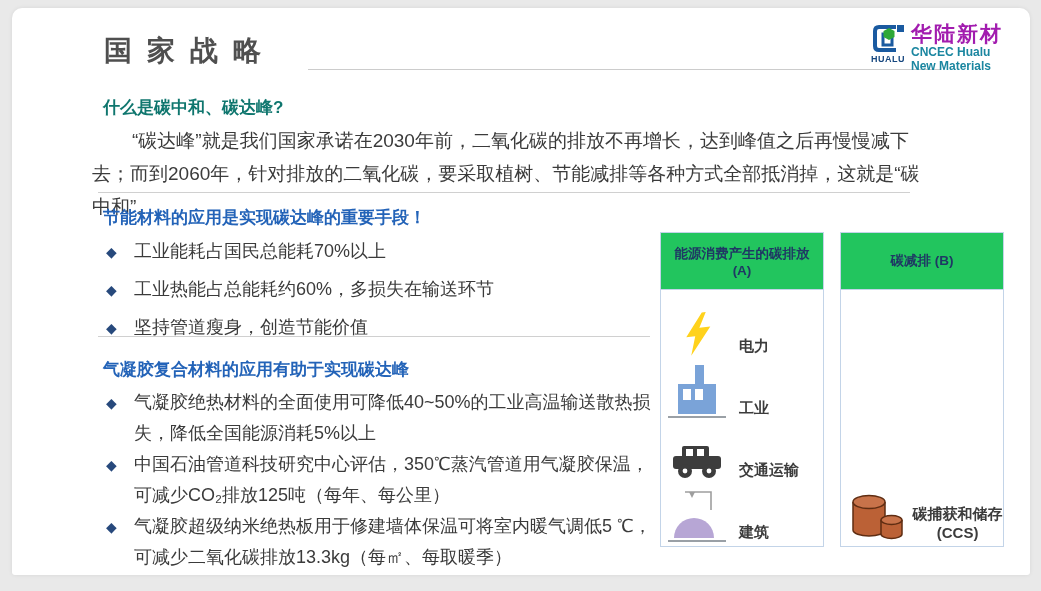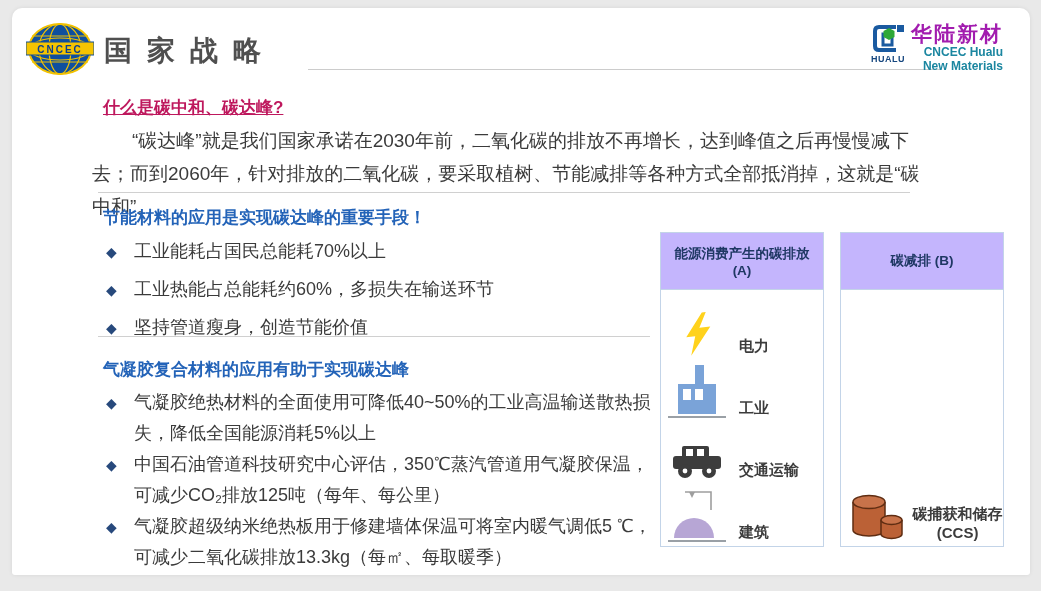--- a/index.html
+++ b/index.html
@@ -8,63 +8,51 @@
     border-radius:10px 10px 3px 3px;box-shadow:0 0 4px rgba(0,0,0,.08);}
   
   .cncec-logo{position:absolute;left:14px;top:13px;}
   .page-title{position:absolute;left:92px;top:24px;font-family:"Liberation Serif",serif;
     font-weight:bold;font-size:28px;color:#4f4f4f;letter-spacing:15px;white-space:nowrap;}
   .title-line{position:absolute;left:296px;top:61px;width:632px;height:1px;background:#cccccc;}
   .hualu{position:absolute;left:858px;top:14px;display:flex;gap:5px;align-items:flex-start;}
   .hualu-markcol{display:flex;flex-direction:column;align-items:center;}
   .hualu-marktext{font-size:9px;font-weight:bold;color:#16477f;letter-spacing:.5px;margin-top:-2px;}
   .hualu-cn{font-size:21px;font-weight:bold;color:#a21caf;letter-spacing:2px;line-height:23px;}
-  .hualu-en{font-size:12px;font-weight:bold;color:#1b86a0;line-height:14px;text-align:right;}
+  .hualu-en{font-size:12px;font-weight:bold;color:#1b86a0;line-height:14px;}
   
-  .h-dark{position:absolute;left:91px;font-size:17px;font-weight:bold;color:#be185d;white-space:nowrap;text-decoration:underline;}
+  .h-dark{position:absolute;left:91px;font-size:17px;font-weight:bold;color:#0f766e;white-space:nowrap;}
   .h-blue{position:absolute;left:91px;font-size:17px;font-weight:bold;color:#2363b8;white-space:nowrap;}
   .para{position:absolute;left:80px;top:116px;width:842px;font-size:19px;line-height:33px;
     color:#3b3b3b;text-indent:40px;}
   .divider{position:absolute;height:1px;background:#d0d0d0;}
   ul.blist{position:absolute;left:94px;margin:0;padding:0;list-style:none;width:556px;}
   ul.blist li{position:relative;padding-left:28px;font-size:18px;color:#3b3b3b;}
   ul.blist li .dia{position:absolute;left:0;top:1px;font-size:14px;color:#27497c;}
   ul.s2 li{line-height:30px;margin-bottom:8px;}
   ul.s3 li{line-height:30.5px;margin-bottom:1px;}
   
   .panels{position:absolute;left:648px;top:224px;display:flex;gap:16px;}
   .panel{width:164px;height:315px;border:1px solid #c3d4e8;background:#fff;box-sizing:border-box;
     display:flex;flex-direction:column;}
-  .panel-header{height:57px;background:#c4b5fd;border-bottom:1px solid #c3d4e8;display:flex;
+  .panel-header{height:57px;background:#22c55e;border-bottom:1px solid #c3d4e8;display:flex;
     align-items:center;justify-content:center;text-align:center;font-size:13.5px;font-weight:bold;
     color:#1f3864;padding:0 5px;box-sizing:border-box;}
   .panel-body{flex:1;display:flex;flex-direction:column;padding:4px 0;}
   .prow{flex:1;display:flex;align-items:flex-end;}
   .icon-cell{width:64px;margin-left:4px;display:flex;flex-direction:column;align-items:center;justify-content:center;}
   .prow-label{font-size:15px;font-weight:600;color:#3c3c3c;margin-left:10px;}
   .prow-label.center{text-align:center;margin-left:4px;width:92px;line-height:19px;}
   .ground{width:58px;height:2px;background:#9aa0a6;margin-top:0px;}
 </style>
 </head>
 <body>
 
 <div class="slide">
 
-  <div class="cncec-logo">
-    <svg width="68" height="56" viewBox="0 0 68 56">
-      <ellipse cx="34" cy="28" rx="31" ry="25" fill="#0f4f9e" stroke="#f2c200" stroke-width="2"></ellipse>
-      <ellipse cx="34" cy="28" rx="31" ry="11" fill="none" stroke="#f2c200" stroke-width="1.2"></ellipse>
-      <ellipse cx="34" cy="28" rx="11" ry="25" fill="none" stroke="#f2c200" stroke-width="1.2"></ellipse>
-      <ellipse cx="34" cy="28" rx="21" ry="25" fill="none" stroke="#f2c200" stroke-width="1.2"></ellipse>
-      <line x1="6" y1="15" x2="62" y2="15" stroke="#f2c200" stroke-width="1.2"></line>
-      <line x1="6" y1="41" x2="62" y2="41" stroke="#f2c200" stroke-width="1.2"></line>
-      <rect x="0" y="21" width="68" height="13" fill="#f5c400" stroke="#0f4f9e" stroke-width="1"></rect>
-      <text x="34" y="31.5" text-anchor="middle" font-size="10" font-weight="bold" fill="#0b3f8f" letter-spacing="2" font-family="Liberation Sans, sans-serif">CNCEC</text>
-    </svg>
-  </div>
   <div class="page-title">国家战略</div>
   <div class="title-line"></div>
 
   <div class="hualu">
     <div class="hualu-markcol">
       <svg width="36" height="34" viewBox="0 0 36 34">
         <path d="M26 5 H9 Q5 5 5 9 V24 Q5 28 9 28 H26" fill="none" stroke="#1a5aa0" stroke-width="4"></path>
         <rect x="27" y="3" width="7" height="7" fill="#1a5aa0"></rect>
         <path d="M13 12 H22 V23 H13 Z" fill="none" stroke="#1a5aa0" stroke-width="3"></path>
         <polygon points="19,6 24.5,9 24.5,15 19,18 13.5,15 13.5,9" fill="#2ea838"></polygon>

